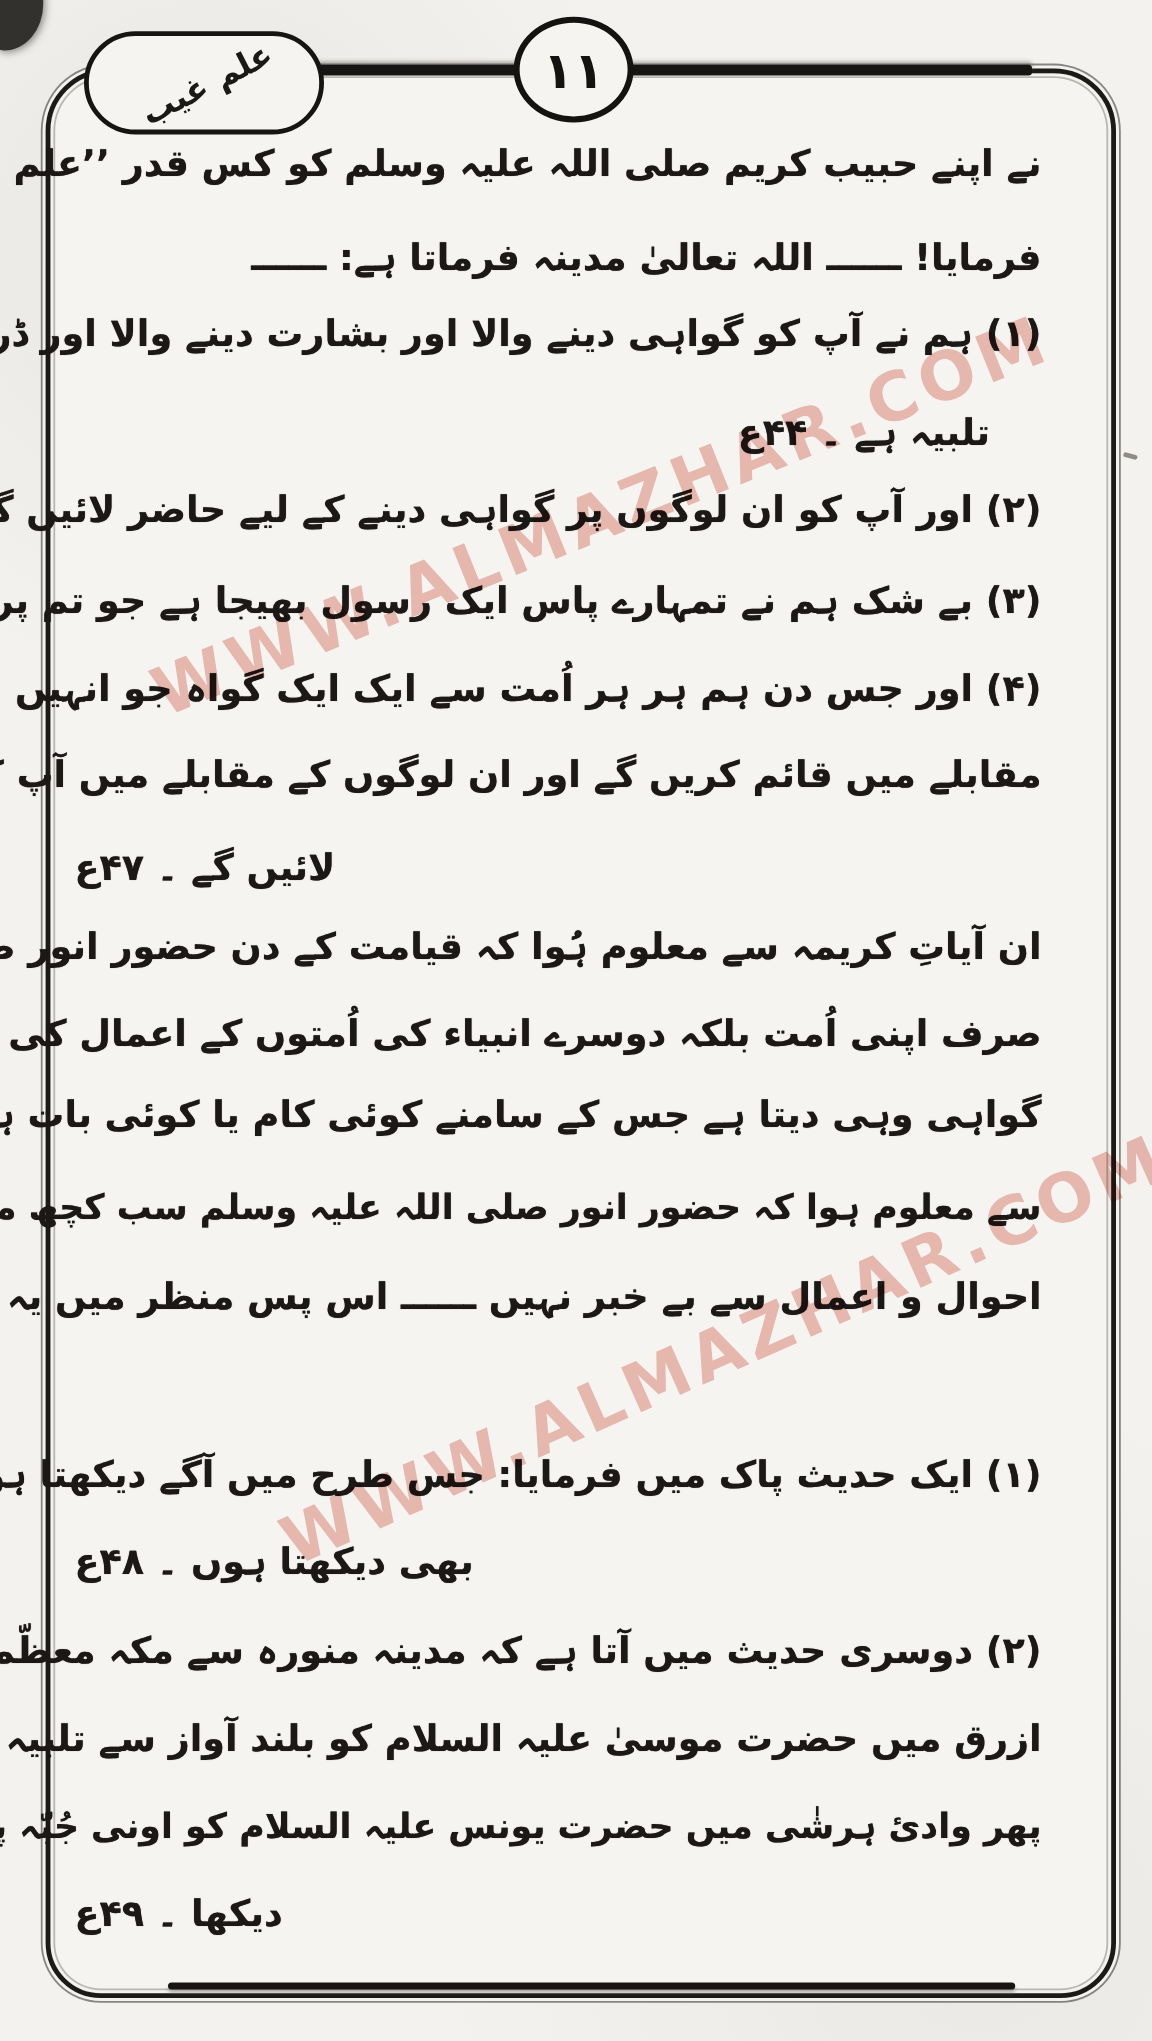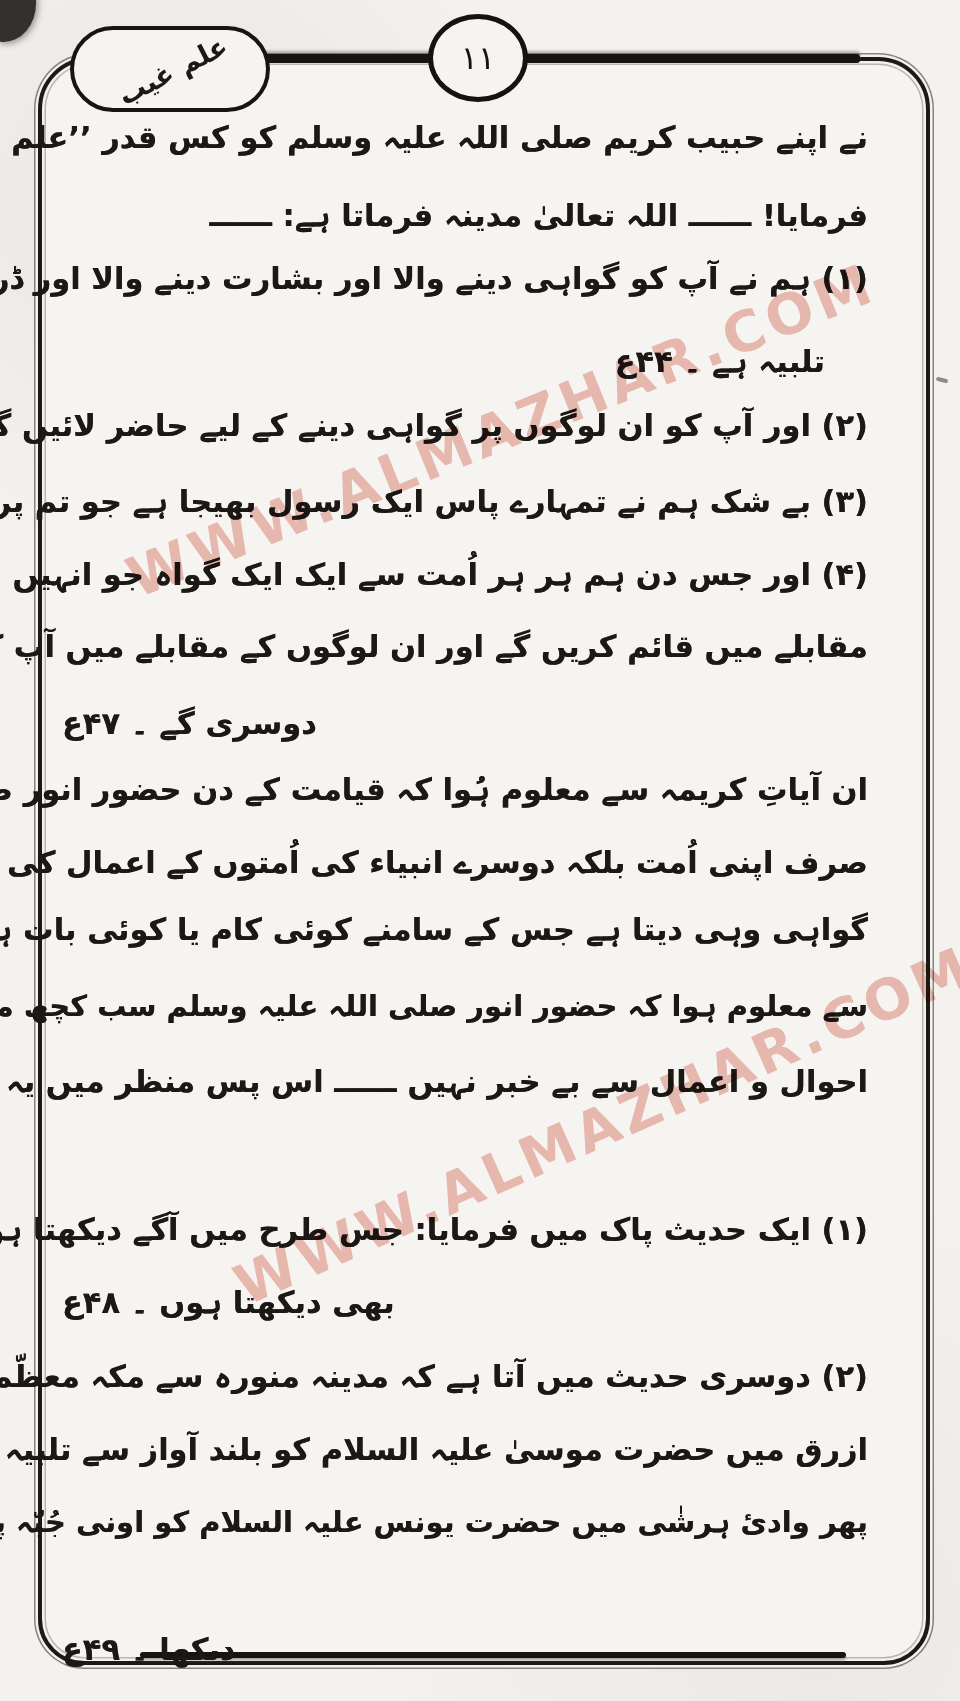--- a/index.html
+++ b/index.html
@@ -57,21 +57,21 @@
   .badge .badge-text{
     transform:rotate(-27deg) translate(2px,2px);
     font-size:27px;font-weight:bold;color:#1b1916;direction:rtl;white-space:nowrap;
   }
   .page-num{
     position:absolute;left:428px;top:14px;width:90px;height:78px;
     background:#f6f4f0;border:5px solid #151311;border-radius:50%;
     z-index:4;display:flex;align-items:center;justify-content:center;
   }
   .page-num .num-text{
-    font-size:32px;font-weight:normal;color:#151311;letter-spacing:3px;direction:rtl;
+    font-size:42px;font-weight:bold;color:#151311;letter-spacing:3px;direction:rtl;
   }
   
   .text-layer{position:absolute;inset:0;z-index:5;}
   .ln{
     position:absolute;right:92px;left:62px;
     direction:rtl;text-align:right;white-space:nowrap;
     font-size:30.5px;font-weight:bold;color:#1b1815;
     line-height:52px;height:52px;
     text-shadow:0 0 .6px rgba(20,18,15,.75);
   }
@@ -89,21 +89,21 @@
   .l11{top:837px}
   .l12{top:904px}
   .l13{top:980px;font-size:29px}
   .l14{top:1056px}
   .l15{top:1131px}
   .l16{top:1204px}
   .l17{top:1277px}
   .l18{top:1351px}
   .l19{top:1424px}
   .l20{top:1496px;font-size:29px}
-  .l21{top:1624px}
+  .l21{top:1570px}
   
   .watermark{
     position:absolute;z-index:6;
     font-size:56px;font-weight:bold;letter-spacing:5px;
     color:#e4978c;opacity:.62;
     mix-blend-mode:multiply;
     transform-origin:left center;white-space:nowrap;
     pointer-events:none;
   }
   .wm1{left:130px;top:548px;transform:rotate(-22deg);}
@@ -131,21 +131,21 @@
 
   <div class="text-layer">
     <div class="ln l1">نے اپنے حبیب کریم صلی اللہ علیہ وسلم کو کس قدر ’’علم غیب‘‘ عطا</div>
     <div class="ln l2">فرمایا! ــــــ اللہ تعالیٰ مدینہ فرماتا ہے: ــــــ</div>
     <div class="ln l3">(۱)   ہم نے آپ کو گواہی دینے والا اور بشارت دینے والا اور ڈرانے والا کر کے</div>
     <div class="ln l4">تلبیہ ہے ۔ ۴۴ع</div>
     <div class="ln l5">(۲)   اور آپ کو ان لوگوں پر گواہی دینے کے لیے حاضر لائیں گے ۔ ۴۵ع</div>
     <div class="ln l6">(۳)   بے شک ہم نے تمہارے پاس ایک رسول بھیجا ہے جو تم پر گواہی دے گا ۔ ۴۶ع</div>
     <div class="ln l7">(۴)   اور جس دن ہم ہر ہر اُمت سے ایک ایک گواہ جو انہیں میں سے ہوگا ان کے</div>
     <div class="ln l8">مقابلے میں قائم کریں گے اور ان لوگوں کے مقابلے میں آپ کو گواہ بنا کر</div>
-    <div class="ln l9 align-left">دوسری گے ۔ ۴۷ع</div>
+    <div class="ln l9 align-left">لائیں گے ۔ ۴۷ع</div>
     <div class="ln l10">ان آیاتِ کریمہ سے معلوم ہُوا کہ قیامت کے دن حضور انور صلی اللہ علیہ وسلم نہ</div>
     <div class="ln l11">صرف اپنی اُمت بلکہ دوسرے انبیاء کی اُمتوں کے اعمال کی بھی گواہی دیں گے اور</div>
     <div class="ln l12">گواہی وہی دیتا ہے جس کے سامنے کوئی کام یا کوئی بات ہوئی ہو ــــــ ان آیات</div>
     <div class="ln l13">سے معلوم ہوا کہ حضور انور صلی اللہ علیہ وسلم سب کچھ ملاحظہ فرما رہے ہیں، وہ ہمارے</div>
     <div class="ln l14">احوال و اعمال سے بے خبر نہیں ــــــ اس پس منظر میں یہ احادیث کریمہ ملاحظہ</div>
     <div class="ln l16">(۱)   ایک حدیث پاک میں فرمایا: جس طرح میں آگے دیکھتا ہوں اُسی طرح پیچھے</div>
     <div class="ln l17 align-left">بھی دیکھتا ہوں ۔ ۴۸ع</div>
     <div class="ln l18">(۲)   دوسری حدیث میں آتا ہے کہ مدینہ منورہ سے مکہ معظّمہ جاتے ہوئے وادی</div>
     <div class="ln l19">ازرق میں حضرت موسیٰ علیہ السلام کو بلند آواز سے تلبیہ پڑھتے ہوئے دیکھا</div>
     <div class="ln l20">پھر وادیٔ ہرشٰی میں حضرت یونس علیہ السلام کو اونی جُبّہ پہنے سُرخ اونٹنی پر سوار</div>

